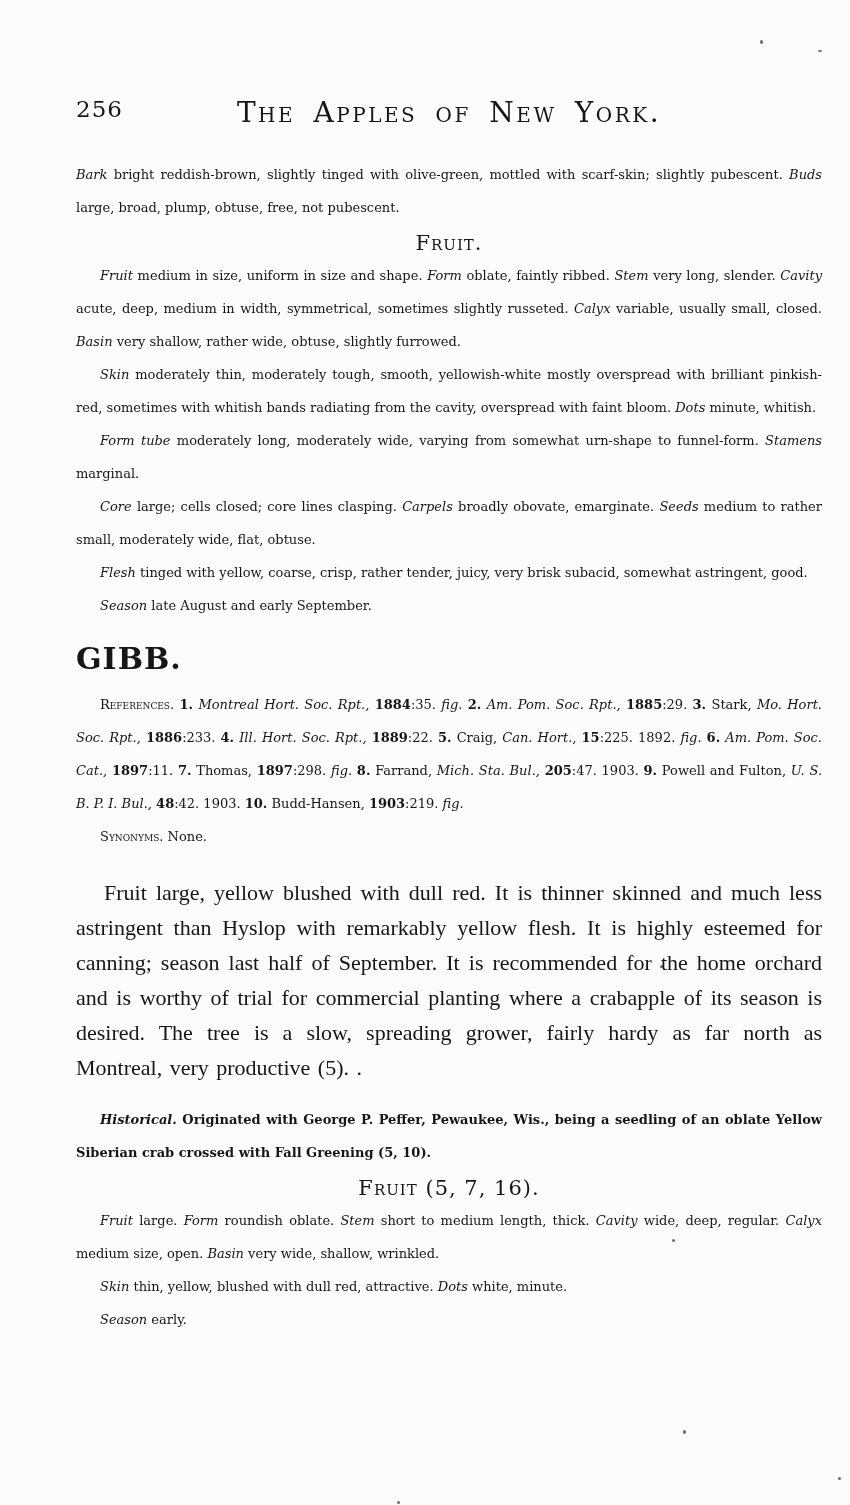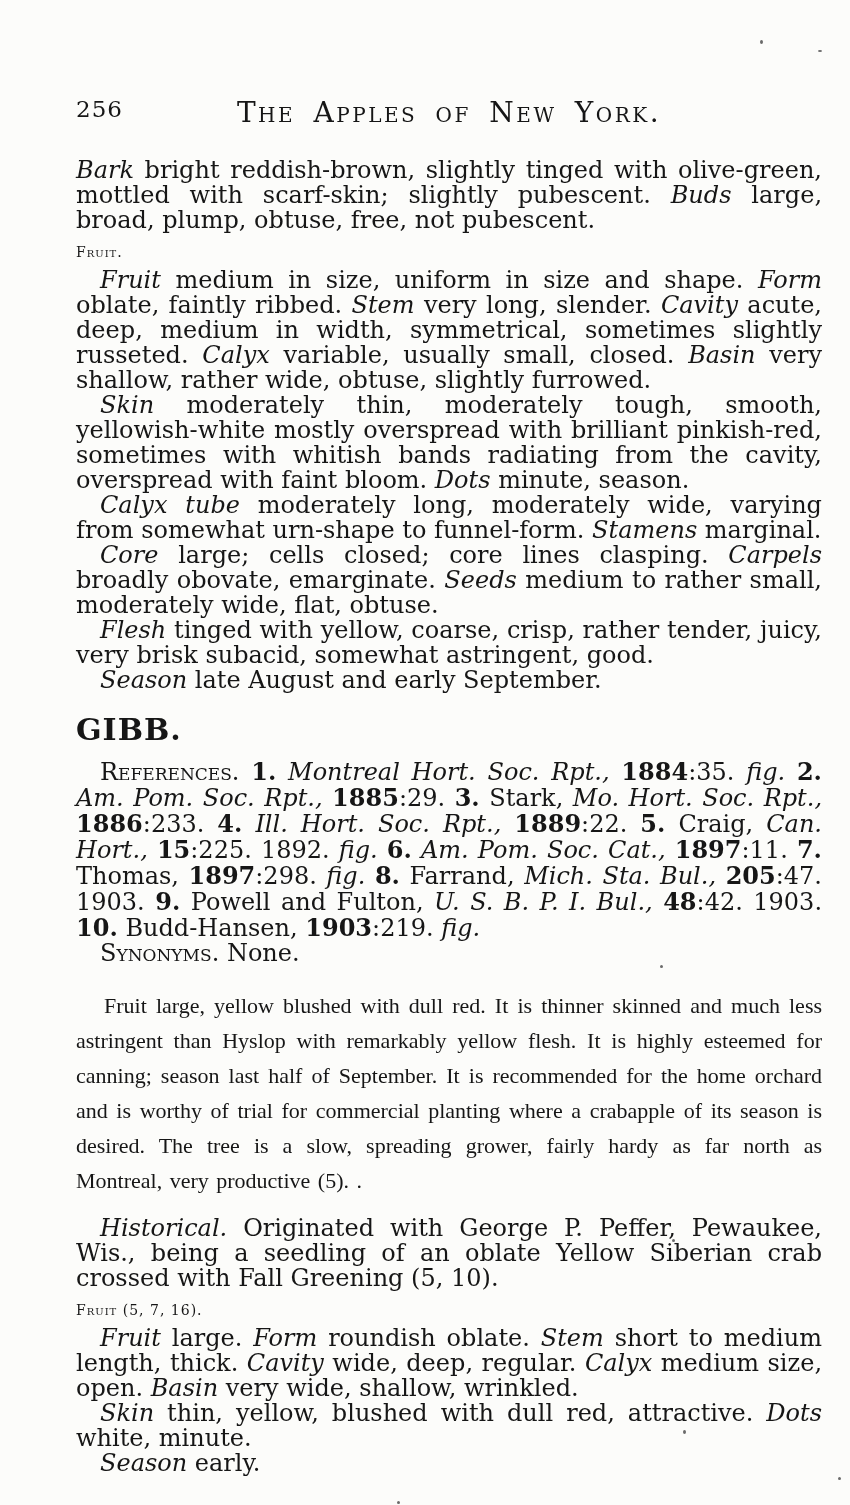--- a/index.html
+++ b/index.html
@@ -31,48 +31,48 @@
     text-align:center;
     font-variant:small-caps;
     font-size:28px;
     letter-spacing:2.5px;
     word-spacing:7px;
     padding-top:2px;
   }
   .content p{
     margin:0;
     text-align:justify;
-    font-size:24px;
-    line-height:25px;
+    font-size:13px;
+    line-height:33px;
   }
   .content p.indent{text-indent:24px;}
   .content p.large{
     font-size:22px;
     line-height:35px;
     word-spacing:2px;
     text-indent:28px;
     font-family:Liberation Serif, serif;
   }
   .content .h-small{
-    text-align:left;
+    text-align:center;
     font-variant:small-caps;
-    font-size:14px;
+    font-size:21px;
     line-height:27px;
     margin:6px 0 2px;
     letter-spacing:1px;
   }
   .content .h-gibb{
     font-weight:bold;
     font-size:30px;
     line-height:38px;
     margin:18px 0 10px;
     letter-spacing:1px;
   }
   .content .mt-lg{margin-top:22px;}
-  .content .mt-md{margin-top:18px;}
+  .content .mt-md{margin-top:18px;font-weight:bold;}
   .i{font-style:italic;}
   .b{font-weight:bold;}
   .sc{font-variant:small-caps;}
   .speck{
     position:absolute;
     background:#3a3a3a;
     border-radius:50%;
     opacity:.75;
   }
 </style>
@@ -90,22 +90,22 @@
 
   <div class="inner">
     <div class="page-header">
       <span class="page-number">256</span>
       <div class="running-title">The Apples of New York.</div>
     </div>
     <div class="content">
         <p class=""><span class="i">Bark</span><span> bright reddish-brown, slightly tinged with olive-green, mottled with scarf-skin; slightly pubescent.  </span><span class="i">Buds</span><span> large, broad, plump, obtuse, free, not pubescent.</span></p>
         <div class="h-small"><span class="sc">Fruit.</span></div>
         <p class="indent"><span class="i">Fruit</span><span> medium in size, uniform in size and shape.  </span><span class="i">Form</span><span> oblate, faintly ribbed.  </span><span class="i">Stem</span><span> very long, slender.  </span><span class="i">Cavity</span><span> acute, deep, medium in width, symmetrical, sometimes slightly russeted.  </span><span class="i">Calyx</span><span> variable, usually small, closed.  </span><span class="i">Basin</span><span> very shallow, rather wide, obtuse, slightly furrowed.</span></p>
-        <p class="indent"><span class="i">Skin</span><span> moderately thin, moderately tough, smooth, yellowish-white mostly overspread with brilliant pinkish-red, sometimes with whitish bands radiating from the cavity, overspread with faint bloom.  </span><span class="i">Dots</span><span> minute, season.</span></p>
-        <p class="indent"><span class="i">Calyx tube</span><span> moderately long, moderately wide, varying from somewhat urn-shape to funnel-form.  </span><span class="i">Stamens</span><span> marginal.</span></p>
+        <p class="indent"><span class="i">Skin</span><span> moderately thin, moderately tough, smooth, yellowish-white mostly overspread with brilliant pinkish-red, sometimes with whitish bands radiating from the cavity, overspread with faint bloom.  </span><span class="i">Dots</span><span> minute, whitish.</span></p>
+        <p class="indent"><span class="i">Form tube</span><span> moderately long, moderately wide, varying from somewhat urn-shape to funnel-form.  </span><span class="i">Stamens</span><span> marginal.</span></p>
         <p class="indent"><span class="i">Core</span><span> large; cells closed; core lines clasping.  </span><span class="i">Carpels</span><span> broadly obovate, emarginate.  </span><span class="i">Seeds</span><span> medium to rather small, moderately wide, flat, obtuse.</span></p>
         <p class="indent"><span class="i">Flesh</span><span> tinged with yellow, coarse, crisp, rather tender, juicy, very brisk subacid, somewhat astringent, good.</span></p>
         <p class="indent"><span class="i">Season</span><span> late August and early September.</span></p>
         <div class="h-gibb"><span>GIBB.</span></div>
         <p class="indent"><span class="sc">References.</span><span>  </span><span class="b">1.</span><span> </span><span class="i">Montreal Hort. Soc. Rpt.,</span><span> </span><span class="b">1884</span><span>:35.  </span><span class="i">fig.</span><span>  </span><span class="b">2.</span><span> </span><span class="i">Am. Pom. Soc. Rpt.,</span><span> </span><span class="b">1885</span><span>:29.  </span><span class="b">3.</span><span> Stark, </span><span class="i">Mo. Hort. Soc. Rpt.,</span><span> </span><span class="b">1886</span><span>:233.  </span><span class="b">4.</span><span> </span><span class="i">Ill. Hort. Soc. Rpt.,</span><span> </span><span class="b">1889</span><span>:22.  </span><span class="b">5.</span><span> Craig, </span><span class="i">Can. Hort.,</span><span> </span><span class="b">15</span><span>:225.  1892.  </span><span class="i">fig.</span><span>  </span><span class="b">6.</span><span> </span><span class="i">Am. Pom. Soc. Cat.,</span><span> </span><span class="b">1897</span><span>:11.  </span><span class="b">7.</span><span> Thomas, </span><span class="b">1897</span><span>:298.  </span><span class="i">fig.</span><span>  </span><span class="b">8.</span><span> Farrand, </span><span class="i">Mich. Sta. Bul.,</span><span> </span><span class="b">205</span><span>:47.  1903.  </span><span class="b">9.</span><span> Powell and Fulton, </span><span class="i">U. S. B. P. I. Bul.,</span><span> </span><span class="b">48</span><span>:42.  1903.  </span><span class="b">10.</span><span> Budd-Hansen, </span><span class="b">1903</span><span>:219.  </span><span class="i">fig.</span></p>
         <p class="indent"><span class="sc">Synonyms.</span><span>  None.</span></p>
         <p class="large indent mt-lg"><span>Fruit large, yellow blushed with dull red.  It is thinner skinned and much less astringent than Hyslop with remarkably yellow flesh.  It is highly esteemed for canning; season last half of September.  It is recommended for the home orchard and is worthy of trial for commercial planting where a crabapple of its season is desired.  The tree is a slow, spreading grower, fairly hardy as far north as Montreal, very productive (5). .</span></p>
         <p class="indent mt-md"><span class="i">Historical.</span><span>  Originated with George P. Peffer, Pewaukee, Wis., being a seedling of an oblate Yellow Siberian crab crossed with Fall Greening (5, 10).</span></p>
         <div class="h-small"><span class="sc">Fruit (5, 7, 16).</span></div>
         <p class="indent"><span class="i">Fruit</span><span> large.  </span><span class="i">Form</span><span> roundish oblate.  </span><span class="i">Stem</span><span> short to medium length, thick.  </span><span class="i">Cavity</span><span> wide, deep, regular.  </span><span class="i">Calyx</span><span> medium size, open.  </span><span class="i">Basin</span><span> very wide, shallow, wrinkled.</span></p>

